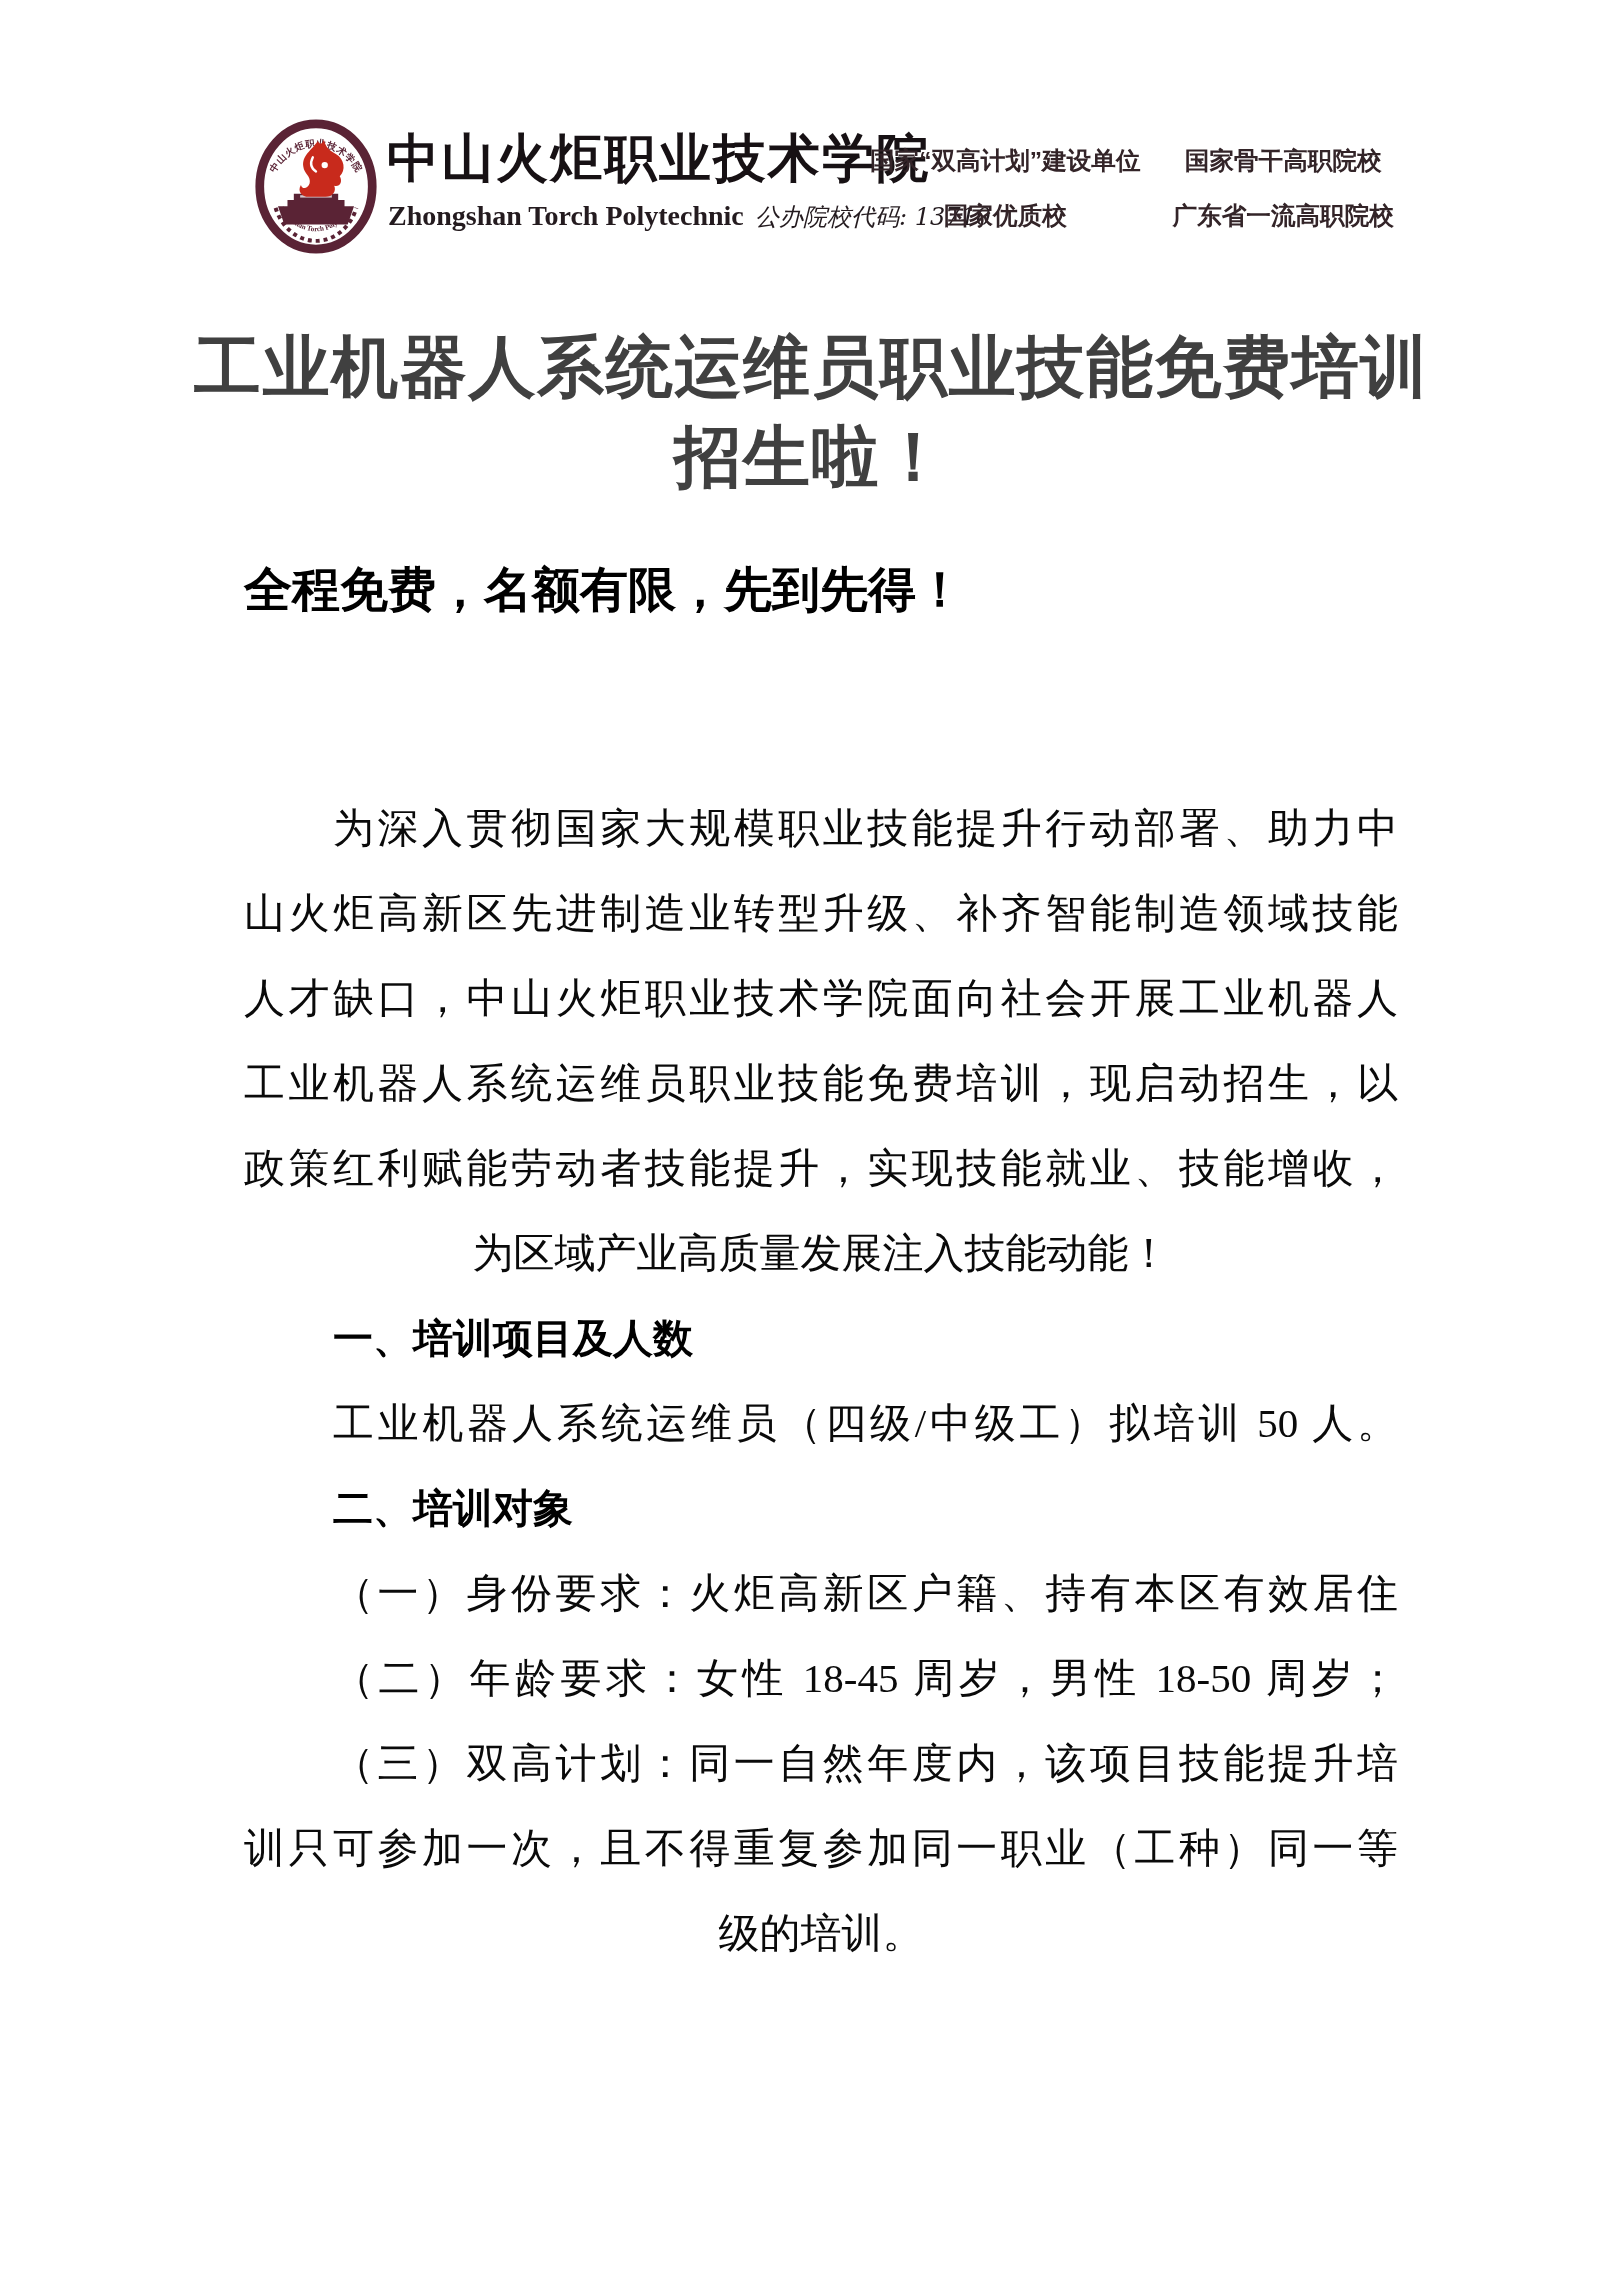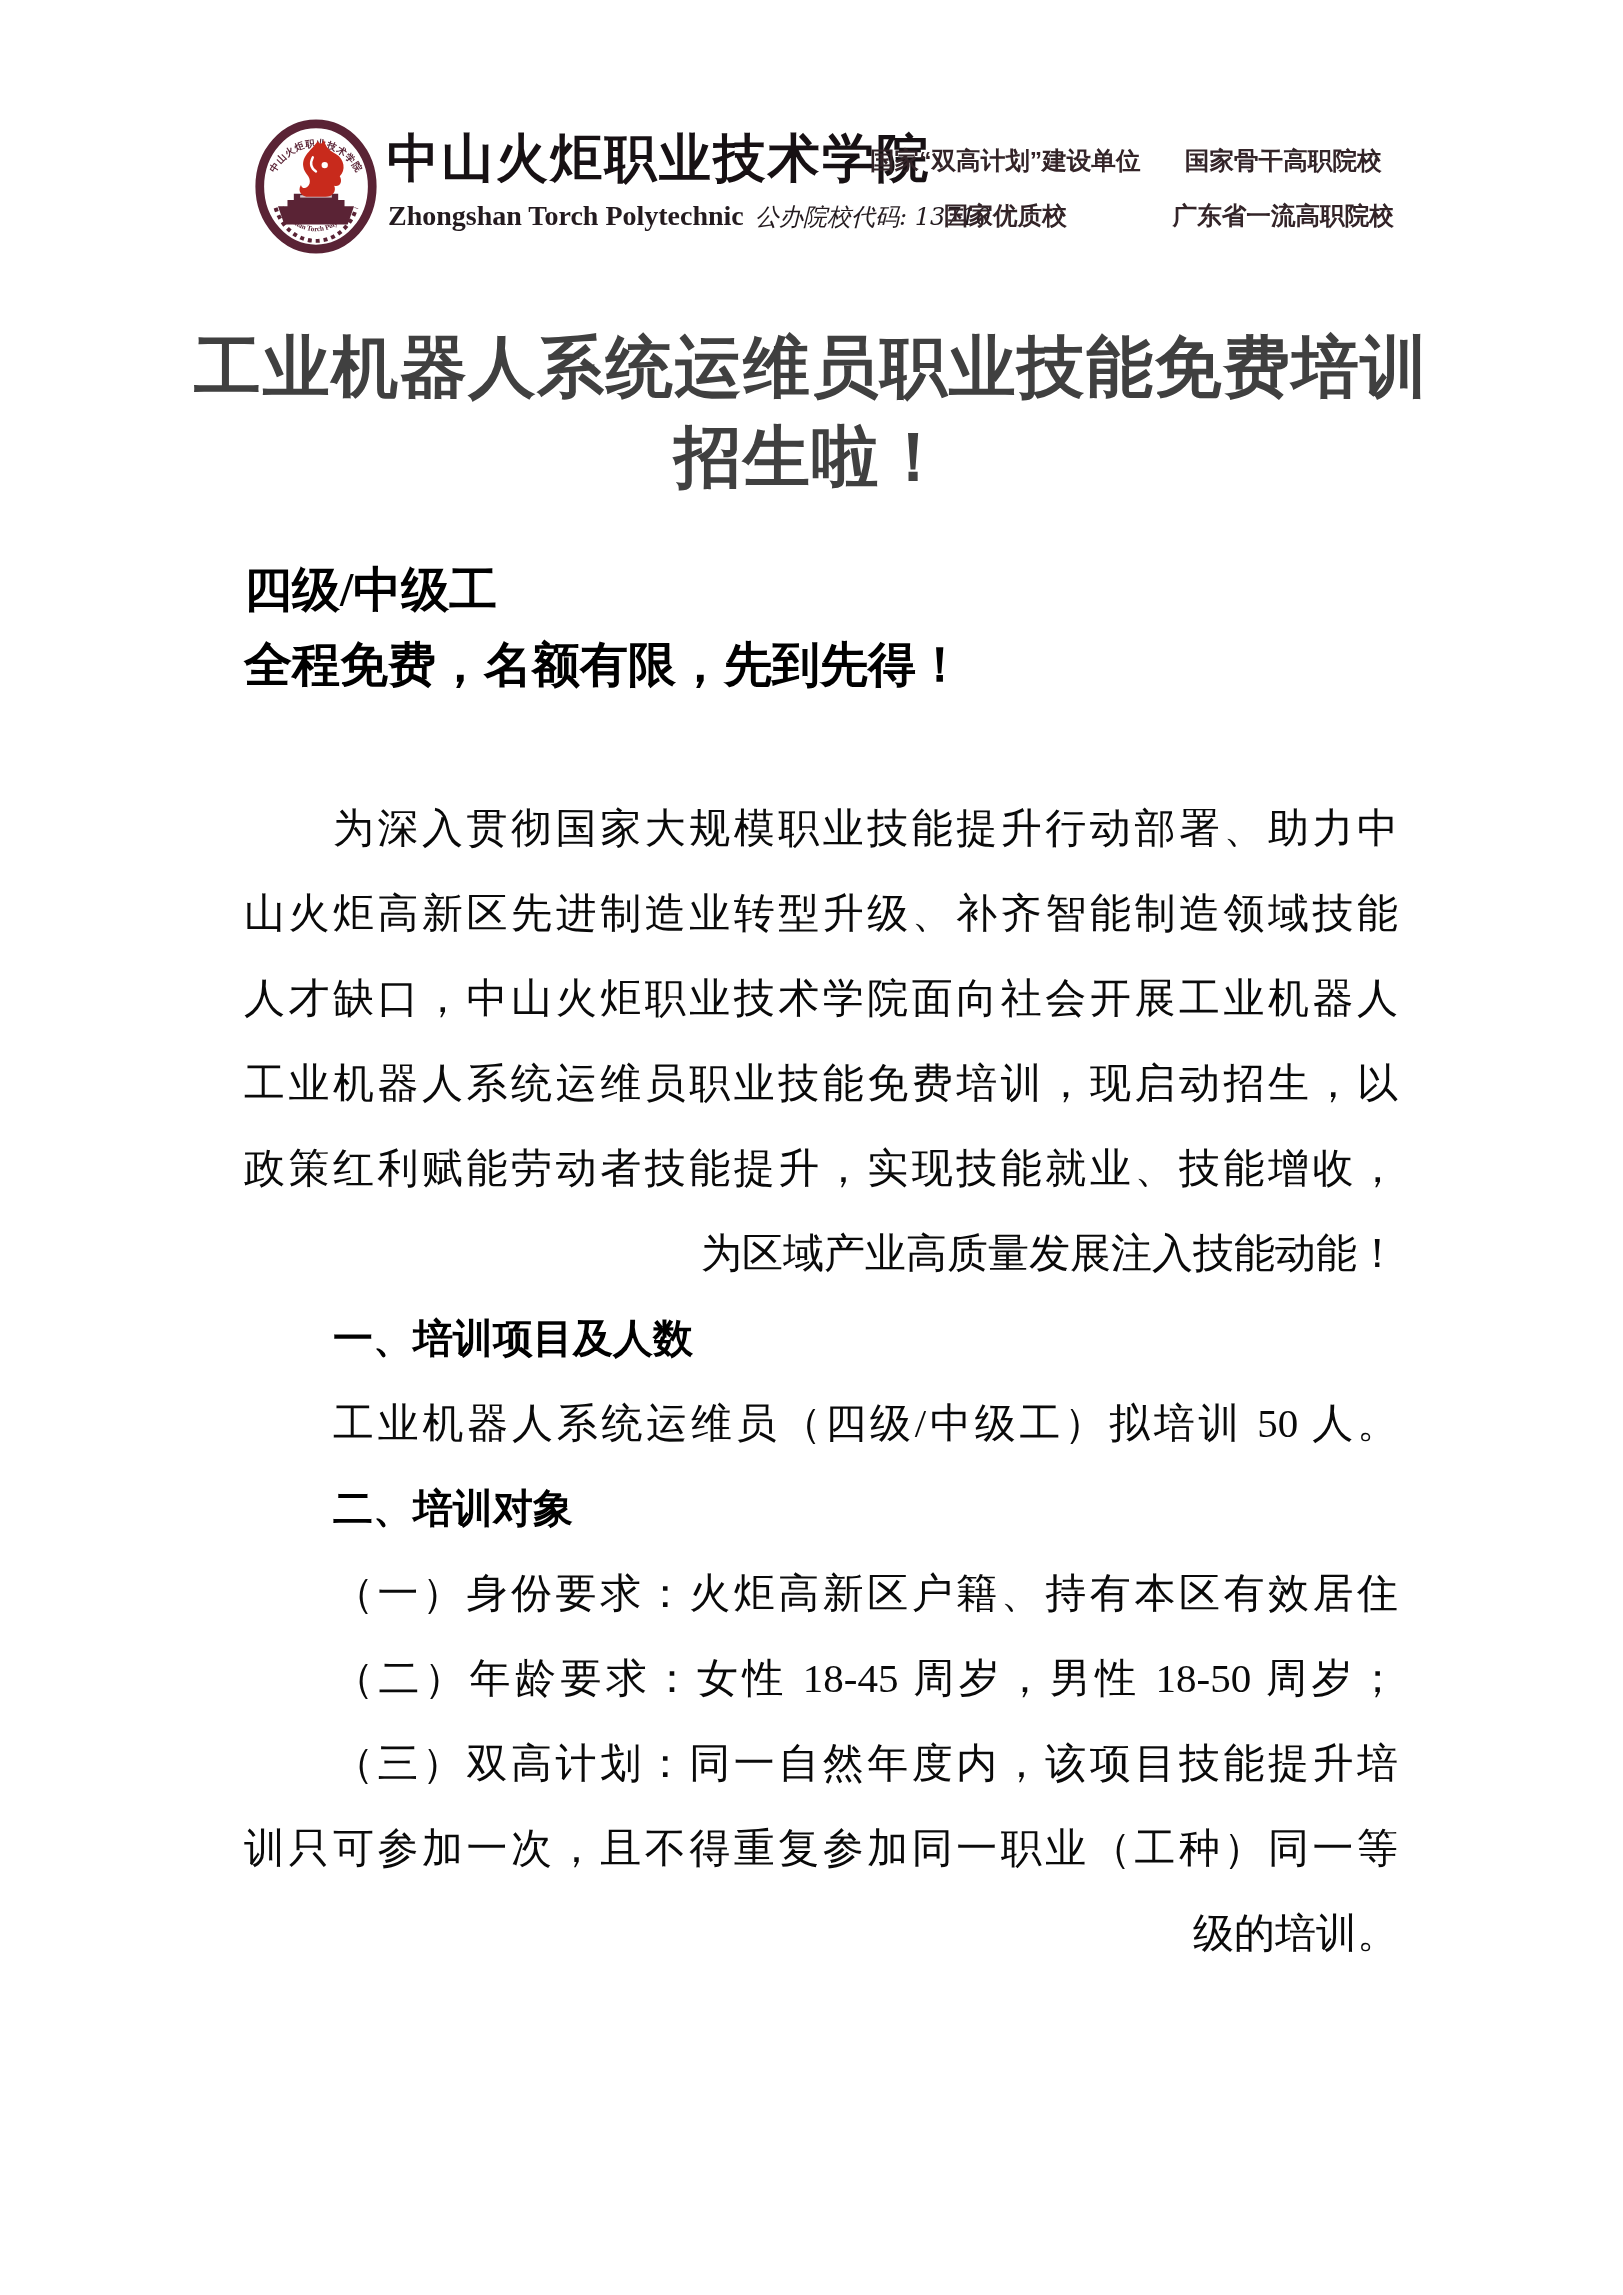--- a/index.html
+++ b/index.html
@@ -29,21 +29,21 @@
   .doc-title{
     position:absolute;top:322px;left:0;width:1623px;text-align:center;
     font-weight:700;font-size:67px;line-height:90px;letter-spacing:1.6px;color:#404040;
   }
   
   .subtitle{position:absolute;left:244px;top:552px;font-weight:700;font-size:48px;line-height:75px;white-space:nowrap;}
   
   .body-text{position:absolute;left:244px;top:786px;width:1154px;font-size:41px;color:#0a0a0a;}
   .bline{height:85px;line-height:85px;}
   .fill{text-align:justify;text-align-last:justify;}
-  .end{text-align:right;}
+  .end{text-align:center;}
   .ind{text-indent:89px;}
   .heading{
     font-family:"Liberation Sans","DejaVu Sans",sans-serif;
     font-weight:700;font-size:40px;color:#000;
   }
 </style>
 </head>
 <body>
 
 <div class="page">
@@ -88,21 +88,20 @@
       <span>广东省一流高职院校</span>
     </div>
   </div>
 
   <div class="doc-title">
     <div>工业机器人系统运维员职业技能免费培训</div>
     <div>招生啦！</div>
   </div>
 
   <div class="subtitle">
-    <div>四级/中级工</div>
     <div>全程免费，名额有限，先到先得！</div>
   </div>
 
   <div class="body-text">
     <div class="bline fill ind">为深入贯彻国家大规模职业技能提升行动部署、助力中</div>
     <div class="bline fill">山火炬高新区先进制造业转型升级、补齐智能制造领域技能</div>
     <div class="bline fill">人才缺口，中山火炬职业技术学院面向社会开展工业机器人</div>
     <div class="bline fill">工业机器人系统运维员职业技能免费培训，现启动招生，以</div>
     <div class="bline fill">政策红利赋能劳动者技能提升，实现技能就业、技能增收，</div>
     <div class="bline end">为区域产业高质量发展注入技能动能！</div>

